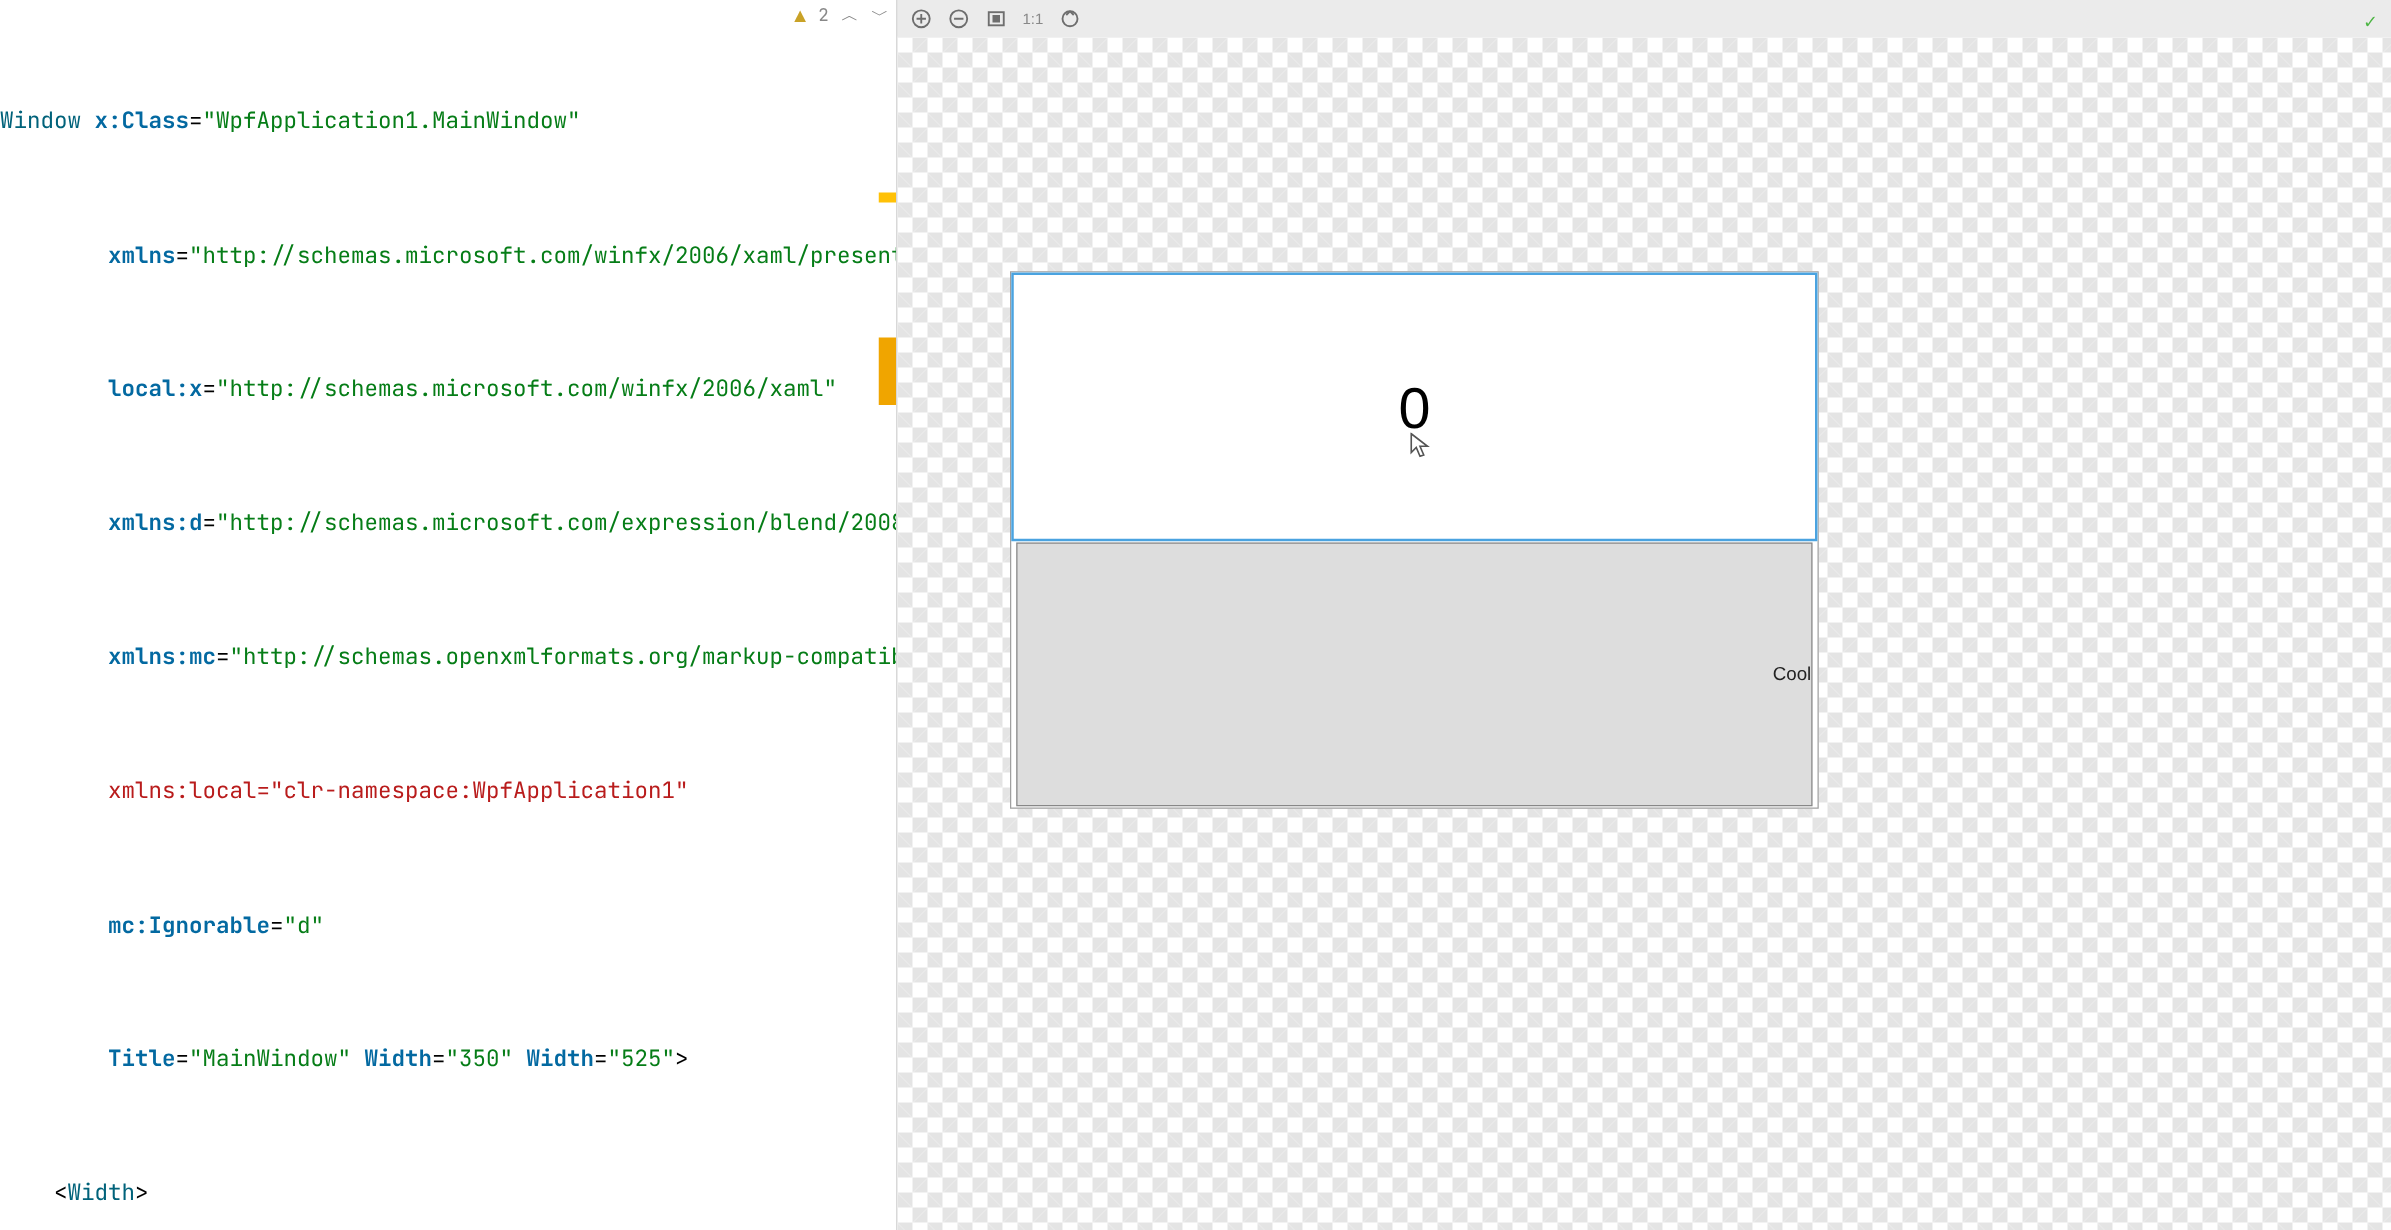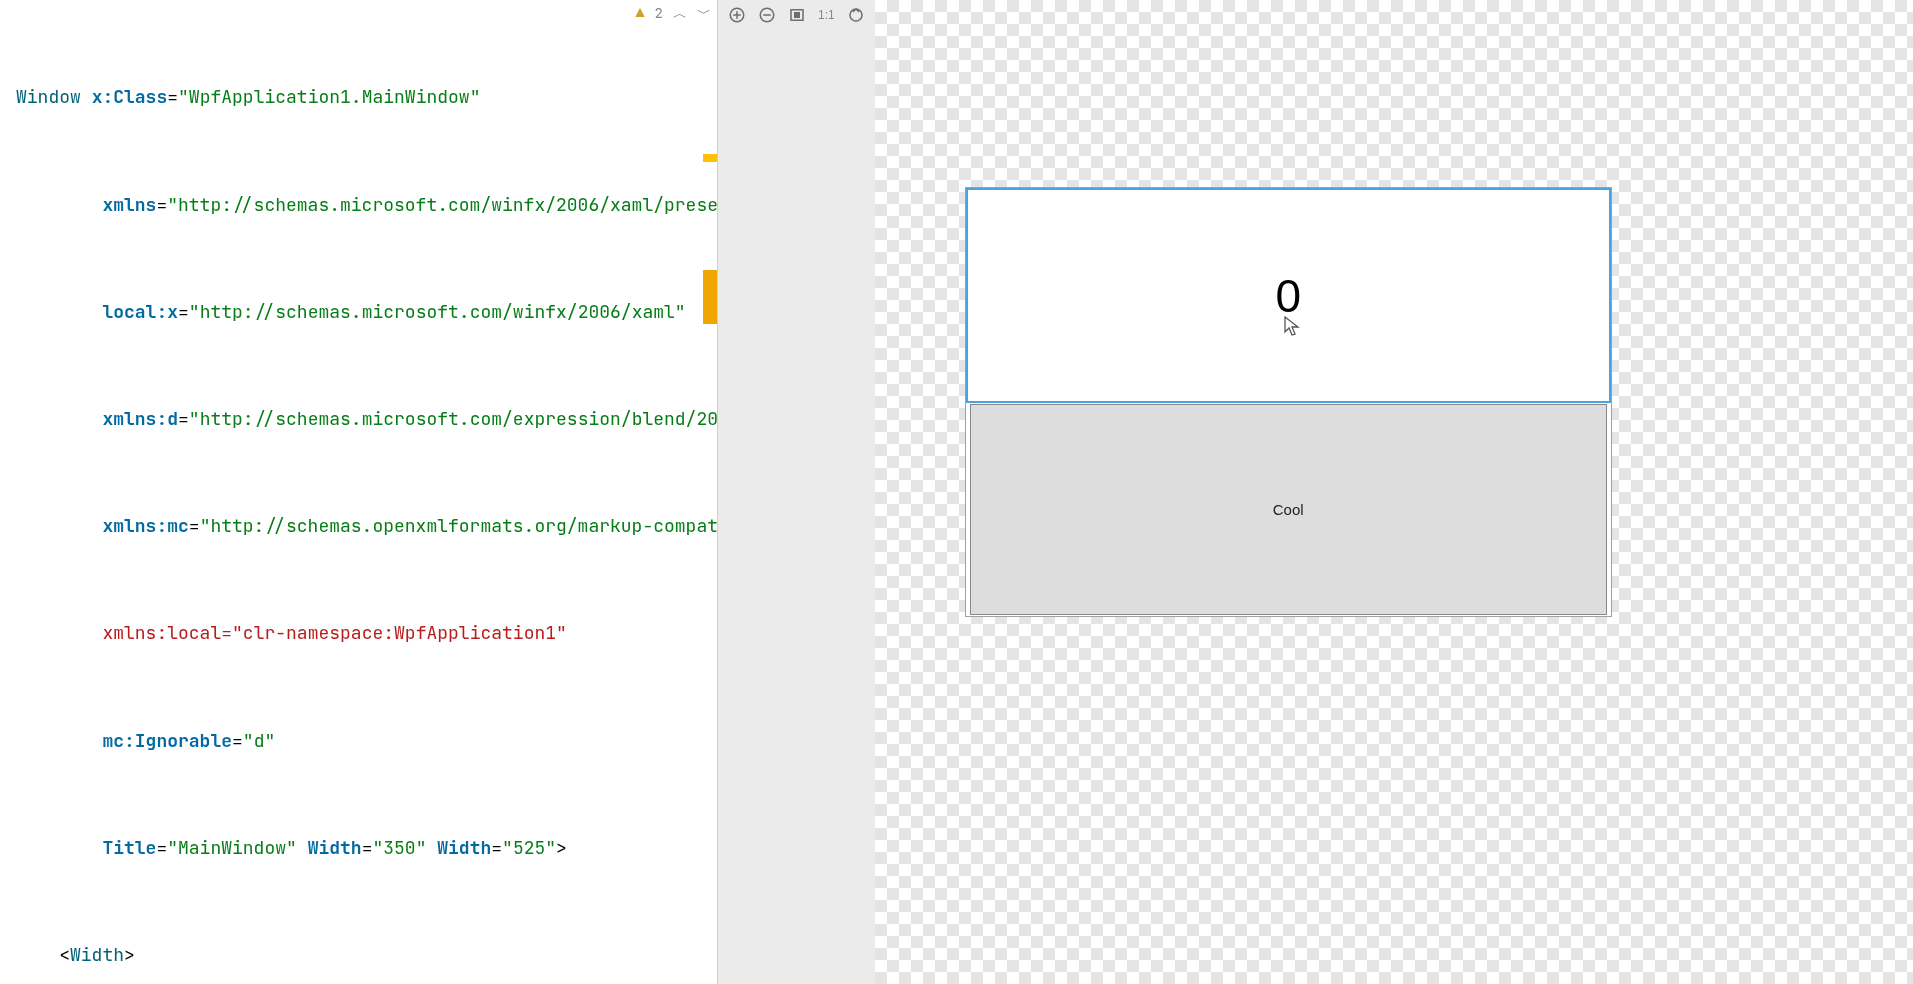--- a/index.html
+++ b/index.html
@@ -25,21 +25,21 @@
     }
     .code-area {
       padding: 4px 0;
       font-size: 18px;
       line-height: 26.8px;
       white-space: pre;
       color: #000;
       position: relative;
     }
     .code-line {
-      padding-left: 16px;
+      padding-left: 0;
       height: 26.8px;
       display: flex;
       align-items: center;
     }
     
     .kw { color: #00627A; font-style: normal; }   
     .attr { color: #0369a1; font-weight: bold; }                        
     .val { color: #067D17; }
     .dim { color: #b91c1c; }
     
@@ -83,20 +83,21 @@
       background: #FFC107;
     }
     
     .right-pane {
       flex: 1;
       height: 100%;
       background: #ebebeb;
       position: relative;
       border-left: 1px solid #d0d0d0;
       display: flex;
+      flex-direction: column;
     }
     .designer-toolbar {
       height: 30px;
       display: flex;
       align-items: center;
       padding: 0 10px;
       gap: 12px;
       background: #ebebeb;
       border-bottom: 1px solid #ebebeb;
     }
@@ -164,21 +165,21 @@
       align-items: stretch;
       justify-content: stretch;
       padding: 1px 4px 1px 4px;
     }
     .preview-button {
       flex: 1;
       background: #dddddd;
       border: 1px solid #888;
       display: flex;
       align-items: center;
-      justify-content: center;
+      justify-content: flex-end;
       font-family: "Segoe UI", Arial, sans-serif;
       font-size: 15px;
       color: #222;
       cursor: pointer;
     }
     .cursor-arrow {
       position: absolute;
       left: 50%;
       top: 58%;
       transform: translate(-4px, 4px);

